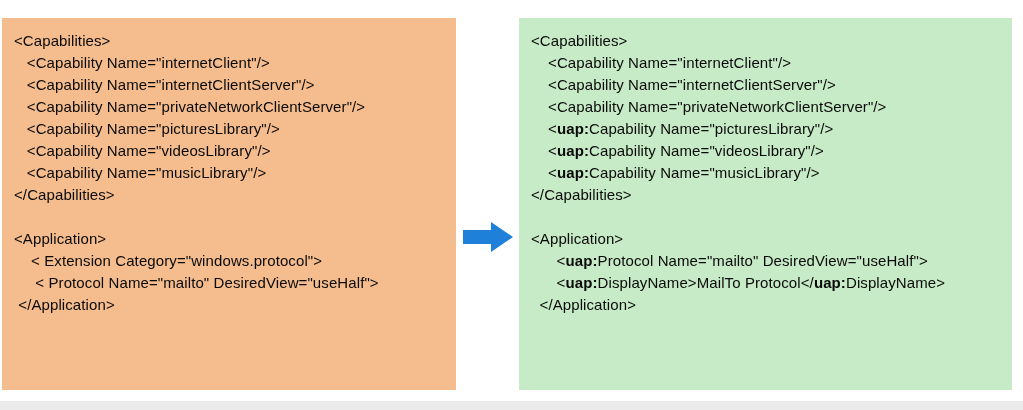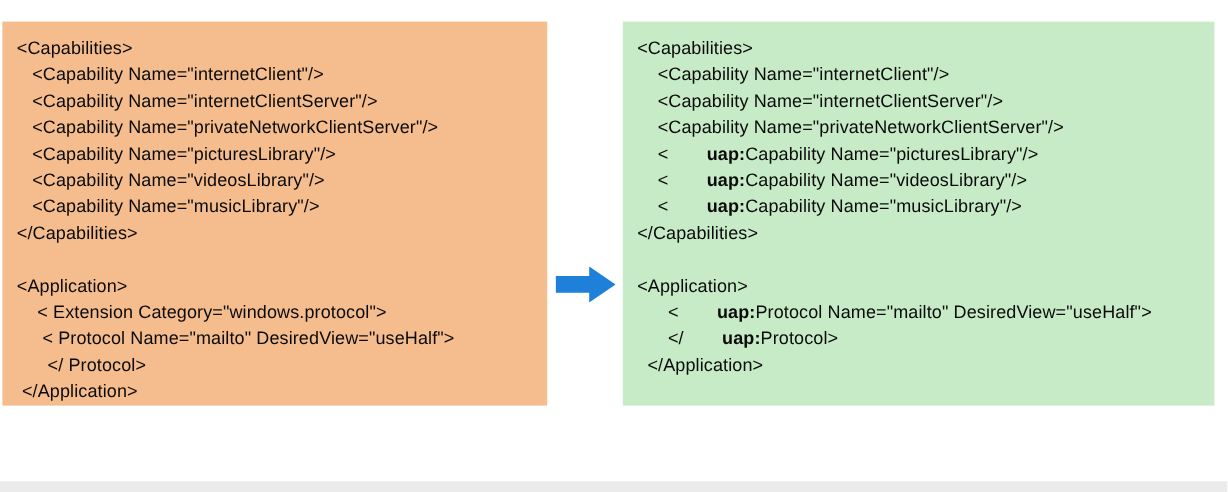--- a/index.html
+++ b/index.html
@@ -10,35 +10,35 @@
     position: relative;
     width: 1023px;
     height: 410px;
     background: #ffffff;
     overflow: hidden;
   }
 
   .panel {
     position: absolute;
     top: 18px;
-    height: 320px;
+    height: 372px;
   }
   .panel.left  { left: 2px;   width: 454px; }
   .panel.right { left: 519px; width: 493px; }
 
   .code { padding: 12px 8px 0 12px; }
 
   .code-line {
     white-space: pre;
     font-size: 15px;
     line-height: 22px;
     color: #0a0a0a;
     letter-spacing: 0.1px;
   }
-  .code-line .bold { font-weight: 700; margin-left: 32px; }
+  .code-line .bold { font-weight: 700; }
 
   .arrow-wrap {
     position: absolute;
     left: 463px;
     top: 222px;
     width: 50px;
     height: 30px;
   }
   .arrow-wrap svg { display: block; }
 
@@ -62,21 +62,20 @@
         <div class="code-line"><span class="">   &lt;Capability Name="internetClientServer"/&gt;</span></div>
         <div class="code-line"><span class="">   &lt;Capability Name="privateNetworkClientServer"/&gt;</span></div>
         <div class="code-line"><span class="">   &lt;Capability Name="picturesLibrary"/&gt;</span></div>
         <div class="code-line"><span class="">   &lt;Capability Name="videosLibrary"/&gt;</span></div>
         <div class="code-line"><span class="">   &lt;Capability Name="musicLibrary"/&gt;</span></div>
         <div class="code-line"><span class="">&lt;/Capabilities&gt;</span></div>
         <div class="code-line">&nbsp;</div>
         <div class="code-line"><span class="">&lt;Application&gt;</span></div>
         <div class="code-line"><span class="">    &lt; Extension Category="windows.protocol"&gt;</span></div>
         <div class="code-line"><span class="">     &lt; Protocol Name="mailto" DesiredView="useHalf"&gt;</span></div>
-        <div class="code-line"><span class="">      &lt;/ Protocol&gt;</span></div>
         <div class="code-line"><span class=""> &lt;/Application&gt;</span></div>
       </div>
   </div>
 
   <div class="arrow-wrap">
     <svg viewBox="0 0 50 30" width="50" height="30" aria-hidden="true">
       <polygon points="0,8 28,8 28,0 50,15 28,30 28,22 0,22" fill="#1E80D8"></polygon>
     </svg>
   </div>
 
@@ -86,20 +85,20 @@
         <div class="code-line"><span class="">    &lt;Capability Name="internetClient"/&gt;</span></div>
         <div class="code-line"><span class="">    &lt;Capability Name="internetClientServer"/&gt;</span></div>
         <div class="code-line"><span class="">    &lt;Capability Name="privateNetworkClientServer"/&gt;</span></div>
         <div class="code-line"><span class="">    &lt;</span><span class="bold">uap:</span><span class="">Capability Name="picturesLibrary"/&gt;</span></div>
         <div class="code-line"><span class="">    &lt;</span><span class="bold">uap:</span><span class="">Capability Name="videosLibrary"/&gt;</span></div>
         <div class="code-line"><span class="">    &lt;</span><span class="bold">uap:</span><span class="">Capability Name="musicLibrary"/&gt;</span></div>
         <div class="code-line"><span class="">&lt;/Capabilities&gt;</span></div>
         <div class="code-line">&nbsp;</div>
         <div class="code-line"><span class="">&lt;Application&gt;</span></div>
         <div class="code-line"><span class="">      &lt;</span><span class="bold">uap:</span><span class="">Protocol Name="mailto" DesiredView="useHalf"&gt;</span></div>
-        <div class="code-line"><span class="">      &lt;/</span><span class="bold">uap:</span><span class="">Protocol&gt;</span></div>
+        <div class="code-line"><span class="">      &lt;</span><span class="bold">uap:</span><span class="">DisplayName&gt;MailTo Protocol&lt;/</span><span class="bold">uap:</span><span class="">DisplayName&gt;</span></div>
         <div class="code-line"><span class="">  &lt;/Application&gt;</span></div>
       </div>
   </div>
 
   <div class="bottom-strip" style="background-color: rgb(235, 235, 235);"></div>
 
 </div>
 
 </body></html>

